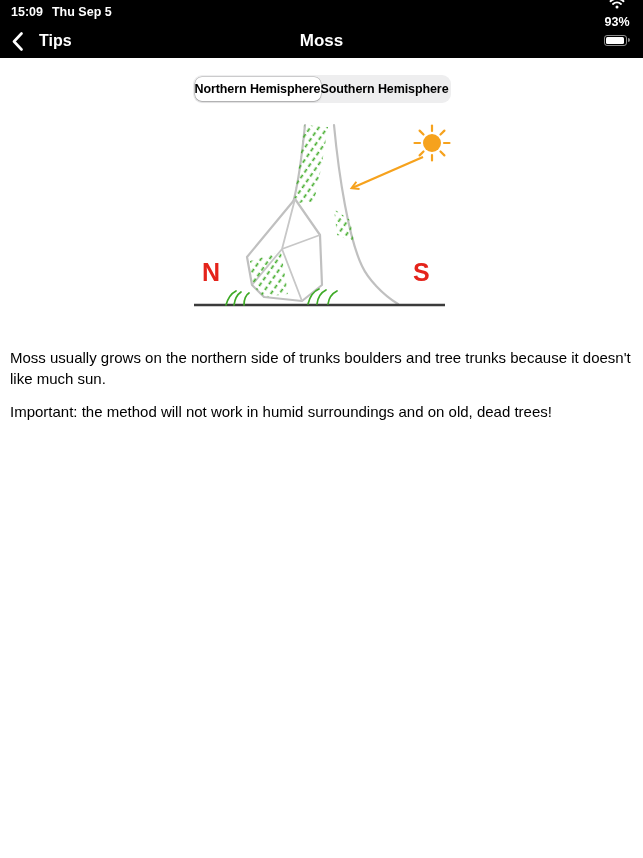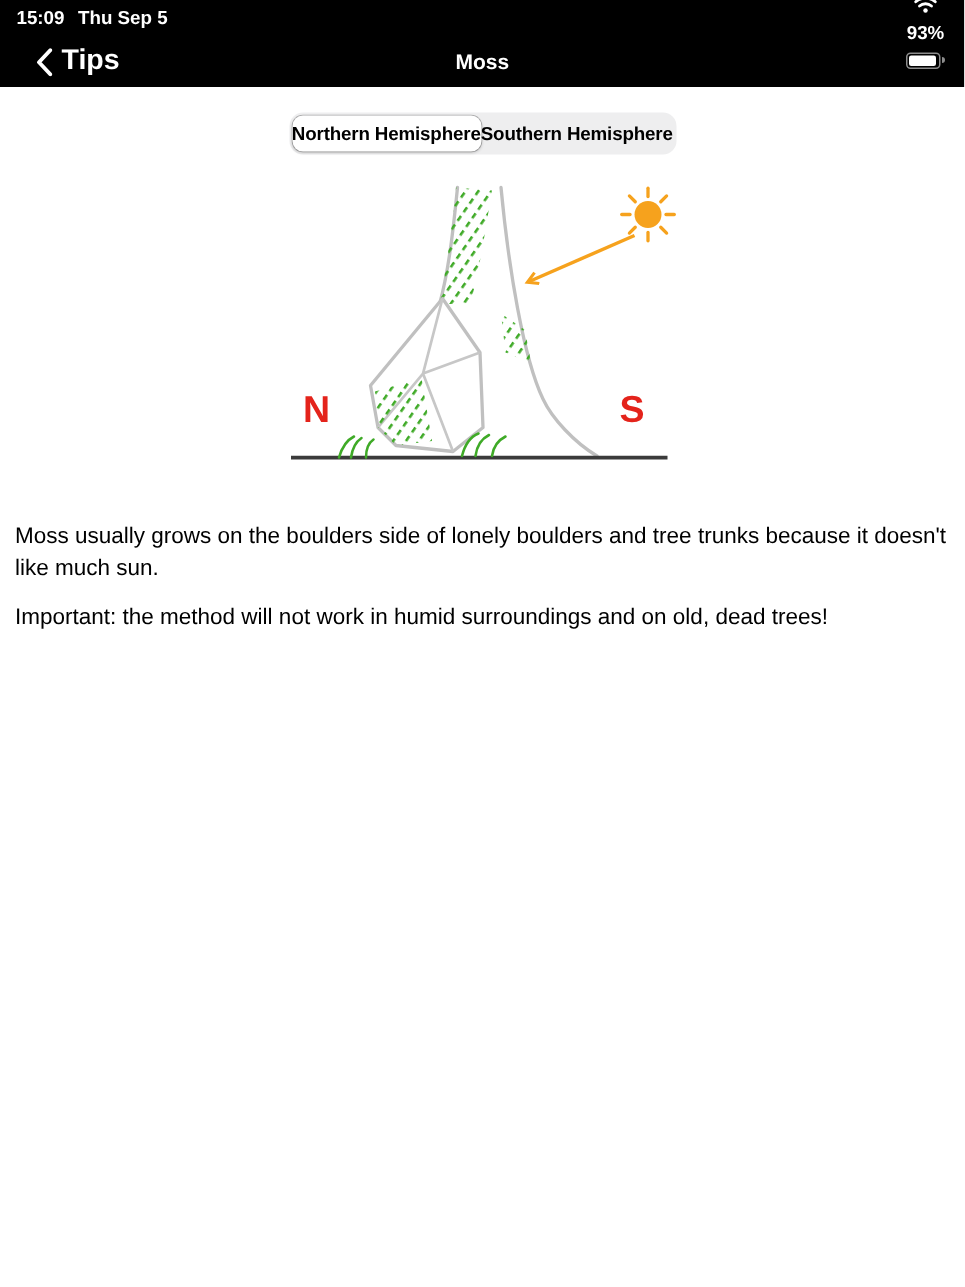--- a/index.html
+++ b/index.html
@@ -12,24 +12,24 @@
   .status-left{display:flex;gap:9px;align-items:center;}
   .status-right{display:flex;align-items:center;gap:6px;font-weight:700;flex-direction:column;}
   .icon{display:inline-flex;align-items:center;}
   .battery-wrap{display:inline-flex;align-items:center;}
   .battery{display:inline-block;width:23px;height:11px;border:1px solid rgba(255,255,255,0.55);
     border-radius:3px;padding:1px;box-sizing:border-box;}
   .battery-level{display:block;height:100%;width:93%;background:#fff;border-radius:1.5px;}
   .battery-nub{width:2px;height:4px;background:rgba(255,255,255,0.55);border-radius:0 2px 2px 0;margin-left:1px;}
 
   .nav-bar{height:34px;position:relative;display:flex;align-items:center;}
-  .back-button{position:absolute;left:20px;top:0;height:100%;display:flex;align-items:center;gap:6px;
-    background:none;border:none;color:#fff;font-size:19px;font-weight:700;cursor:pointer;
+  .back-button{position:absolute;left:8px;top:0;height:100%;display:flex;align-items:center;gap:16px;
+    background:none;border:none;color:#fff;font-size:16px;font-weight:700;cursor:pointer;
     font-family:"Liberation Sans",sans-serif;padding:0 4px;}
-  .nav-title{flex:1;text-align:center;font-size:14px;font-weight:700;}
+  .nav-title{flex:1;text-align:center;font-size:17px;font-weight:700;}
 
   
   .location-line{margin:14px 0 0 10px;font-size:13.5px;}
   .location-label{color:#919196;}
   .location-value{color:#111;}
 
   
   .segmented{width:258px;height:28px;margin:17px auto 0;display:flex;background:#eeeeef;
     border-radius:9px;padding:2px;box-sizing:border-box;}
   .segment{flex:1;display:flex;align-items:center;justify-content:center;font-size:12.5px;
@@ -157,16 +157,16 @@
         <line x1="248.5" y1="11.5" x2="252.4" y2="7.6"></line>
       </g>
     </g>
 
     <line class="arrow" x1="231" y1="34" x2="160" y2="65" marker-end="url(#arrowHead)"></line>
 
     <text class="compass" x="10" y="158" fill="#e4231b">N</text>
     <text class="compass" x="221" y="158" fill="#e4231b">S</text>
   </svg>
 
-  <p class="para para1">Moss usually grows on the boulders side of lonely boulders and tree trunks because it doesn't like much sun.</p>
+  <p class="para para1">Moss usually grows on the northern side of trunks boulders and tree trunks because it doesn't like much sun.</p>
   <p class="para para2">Important: the method will not work in humid surroundings and on old, dead trees!</p>
 
 </div>
 
 </body></html>

